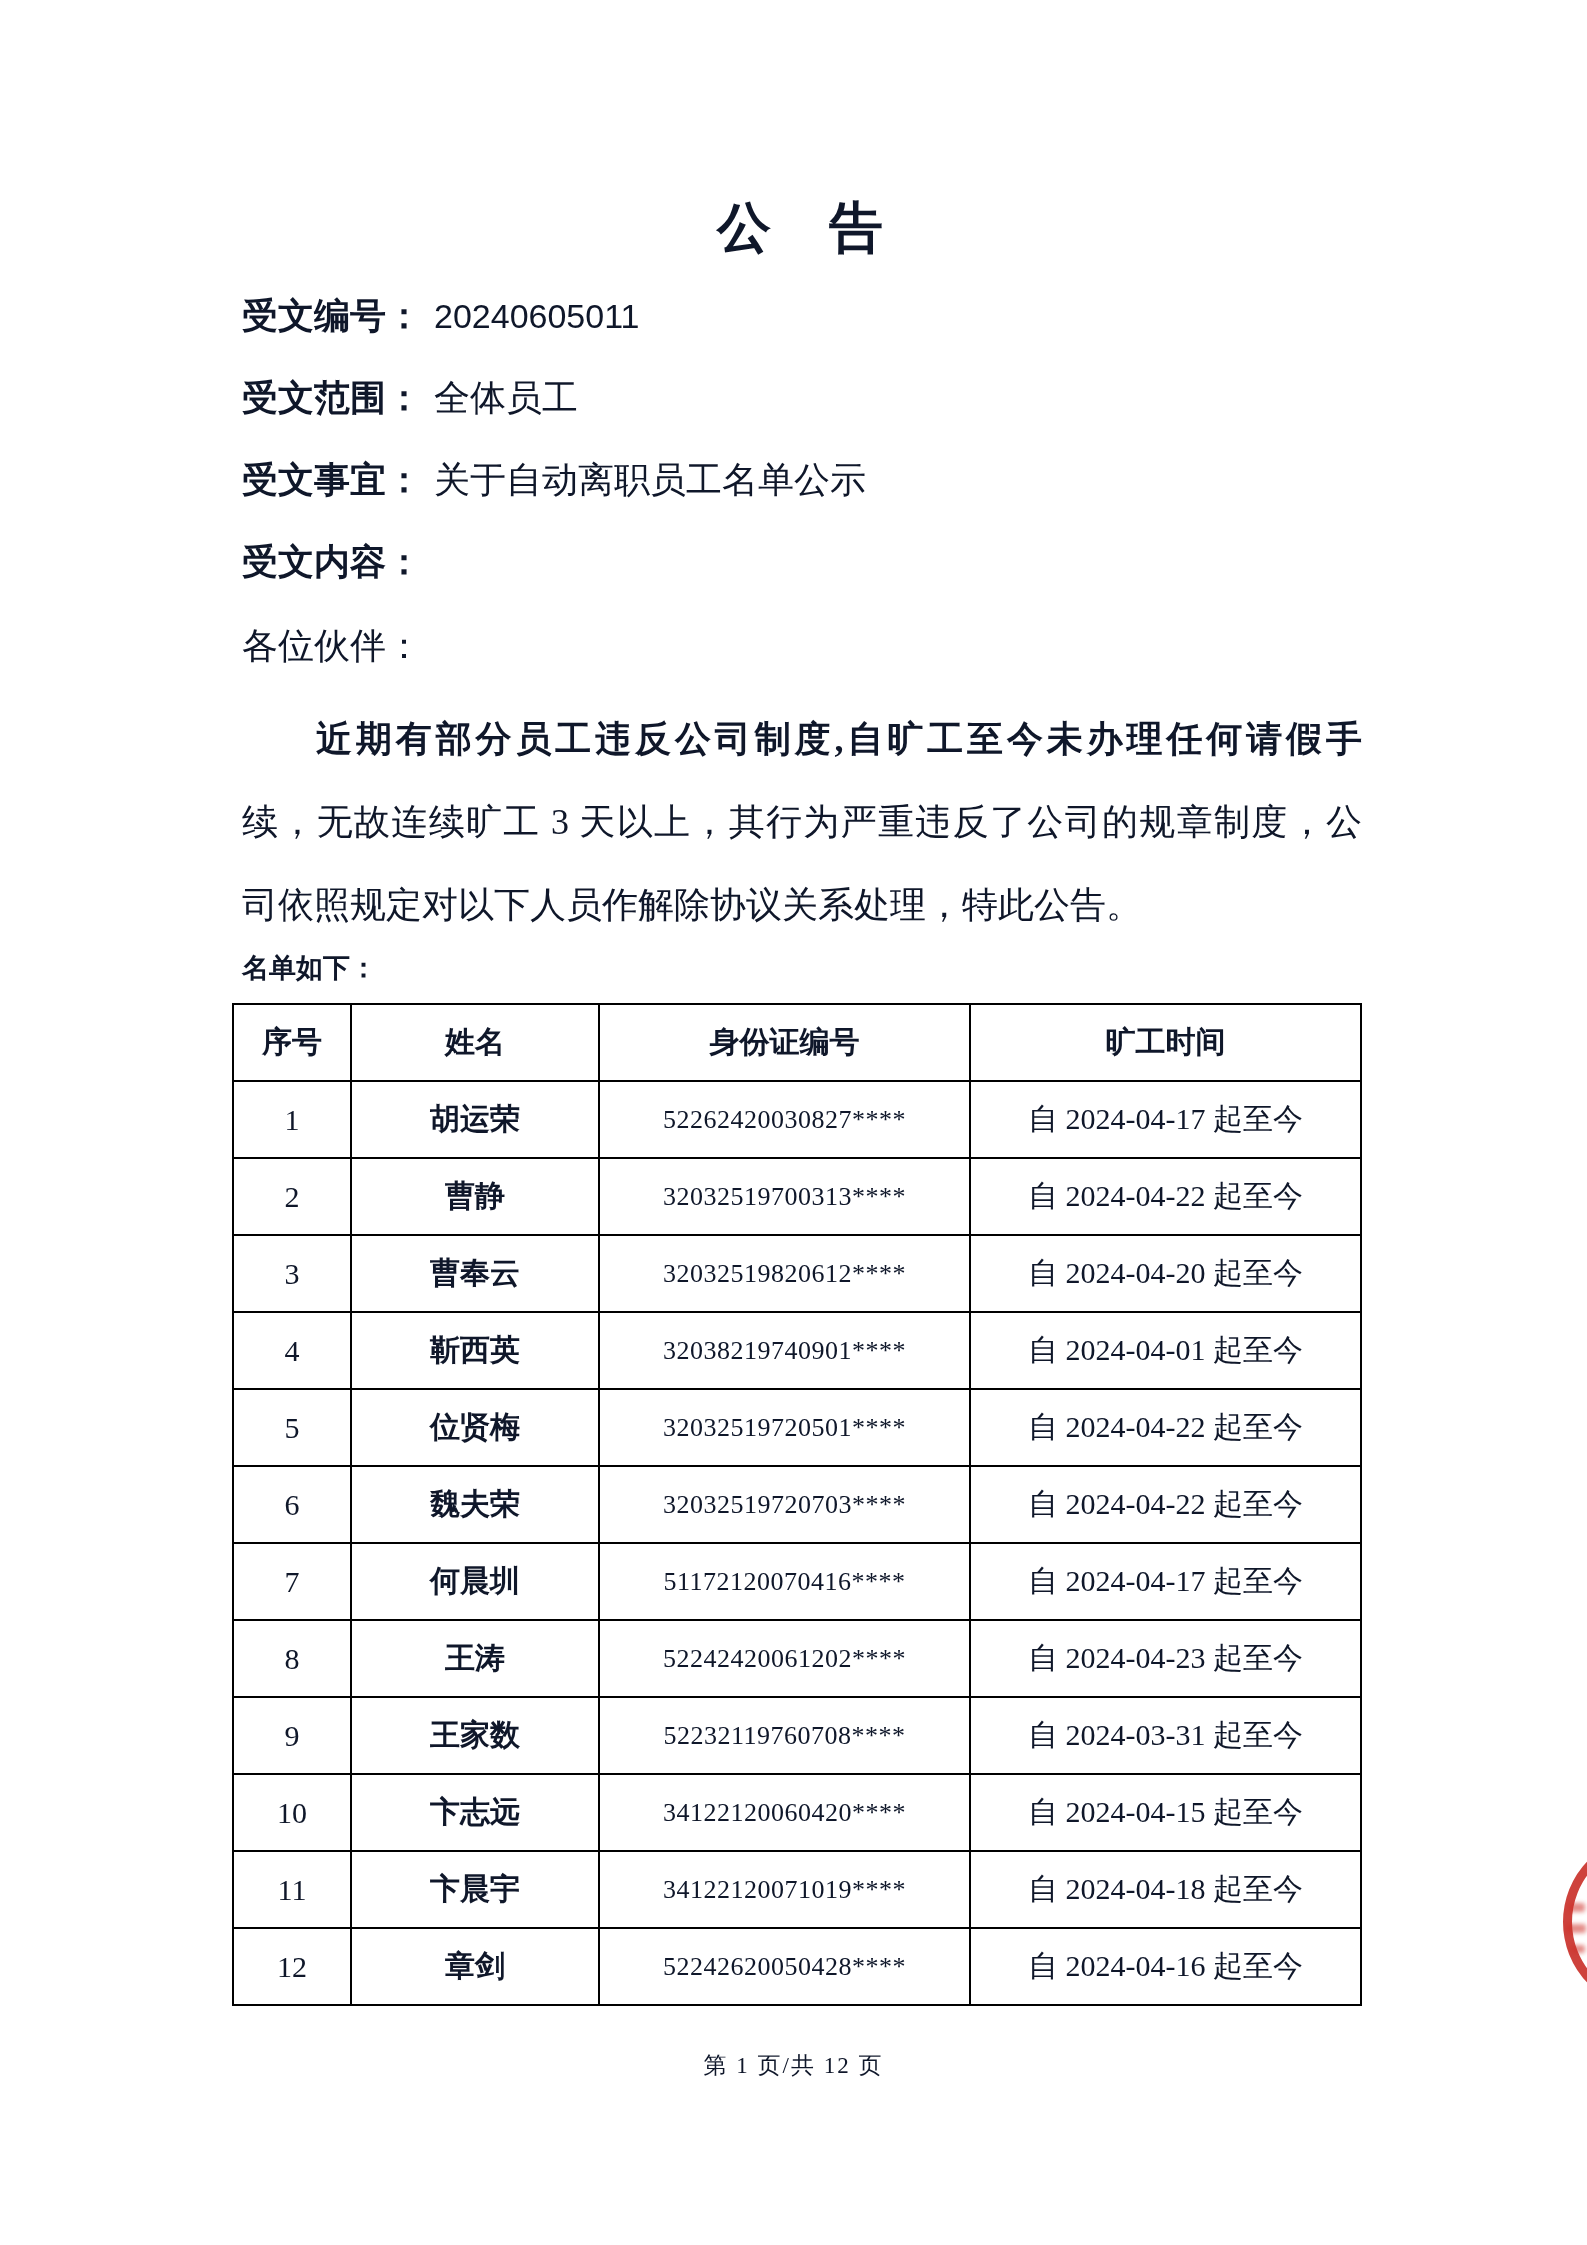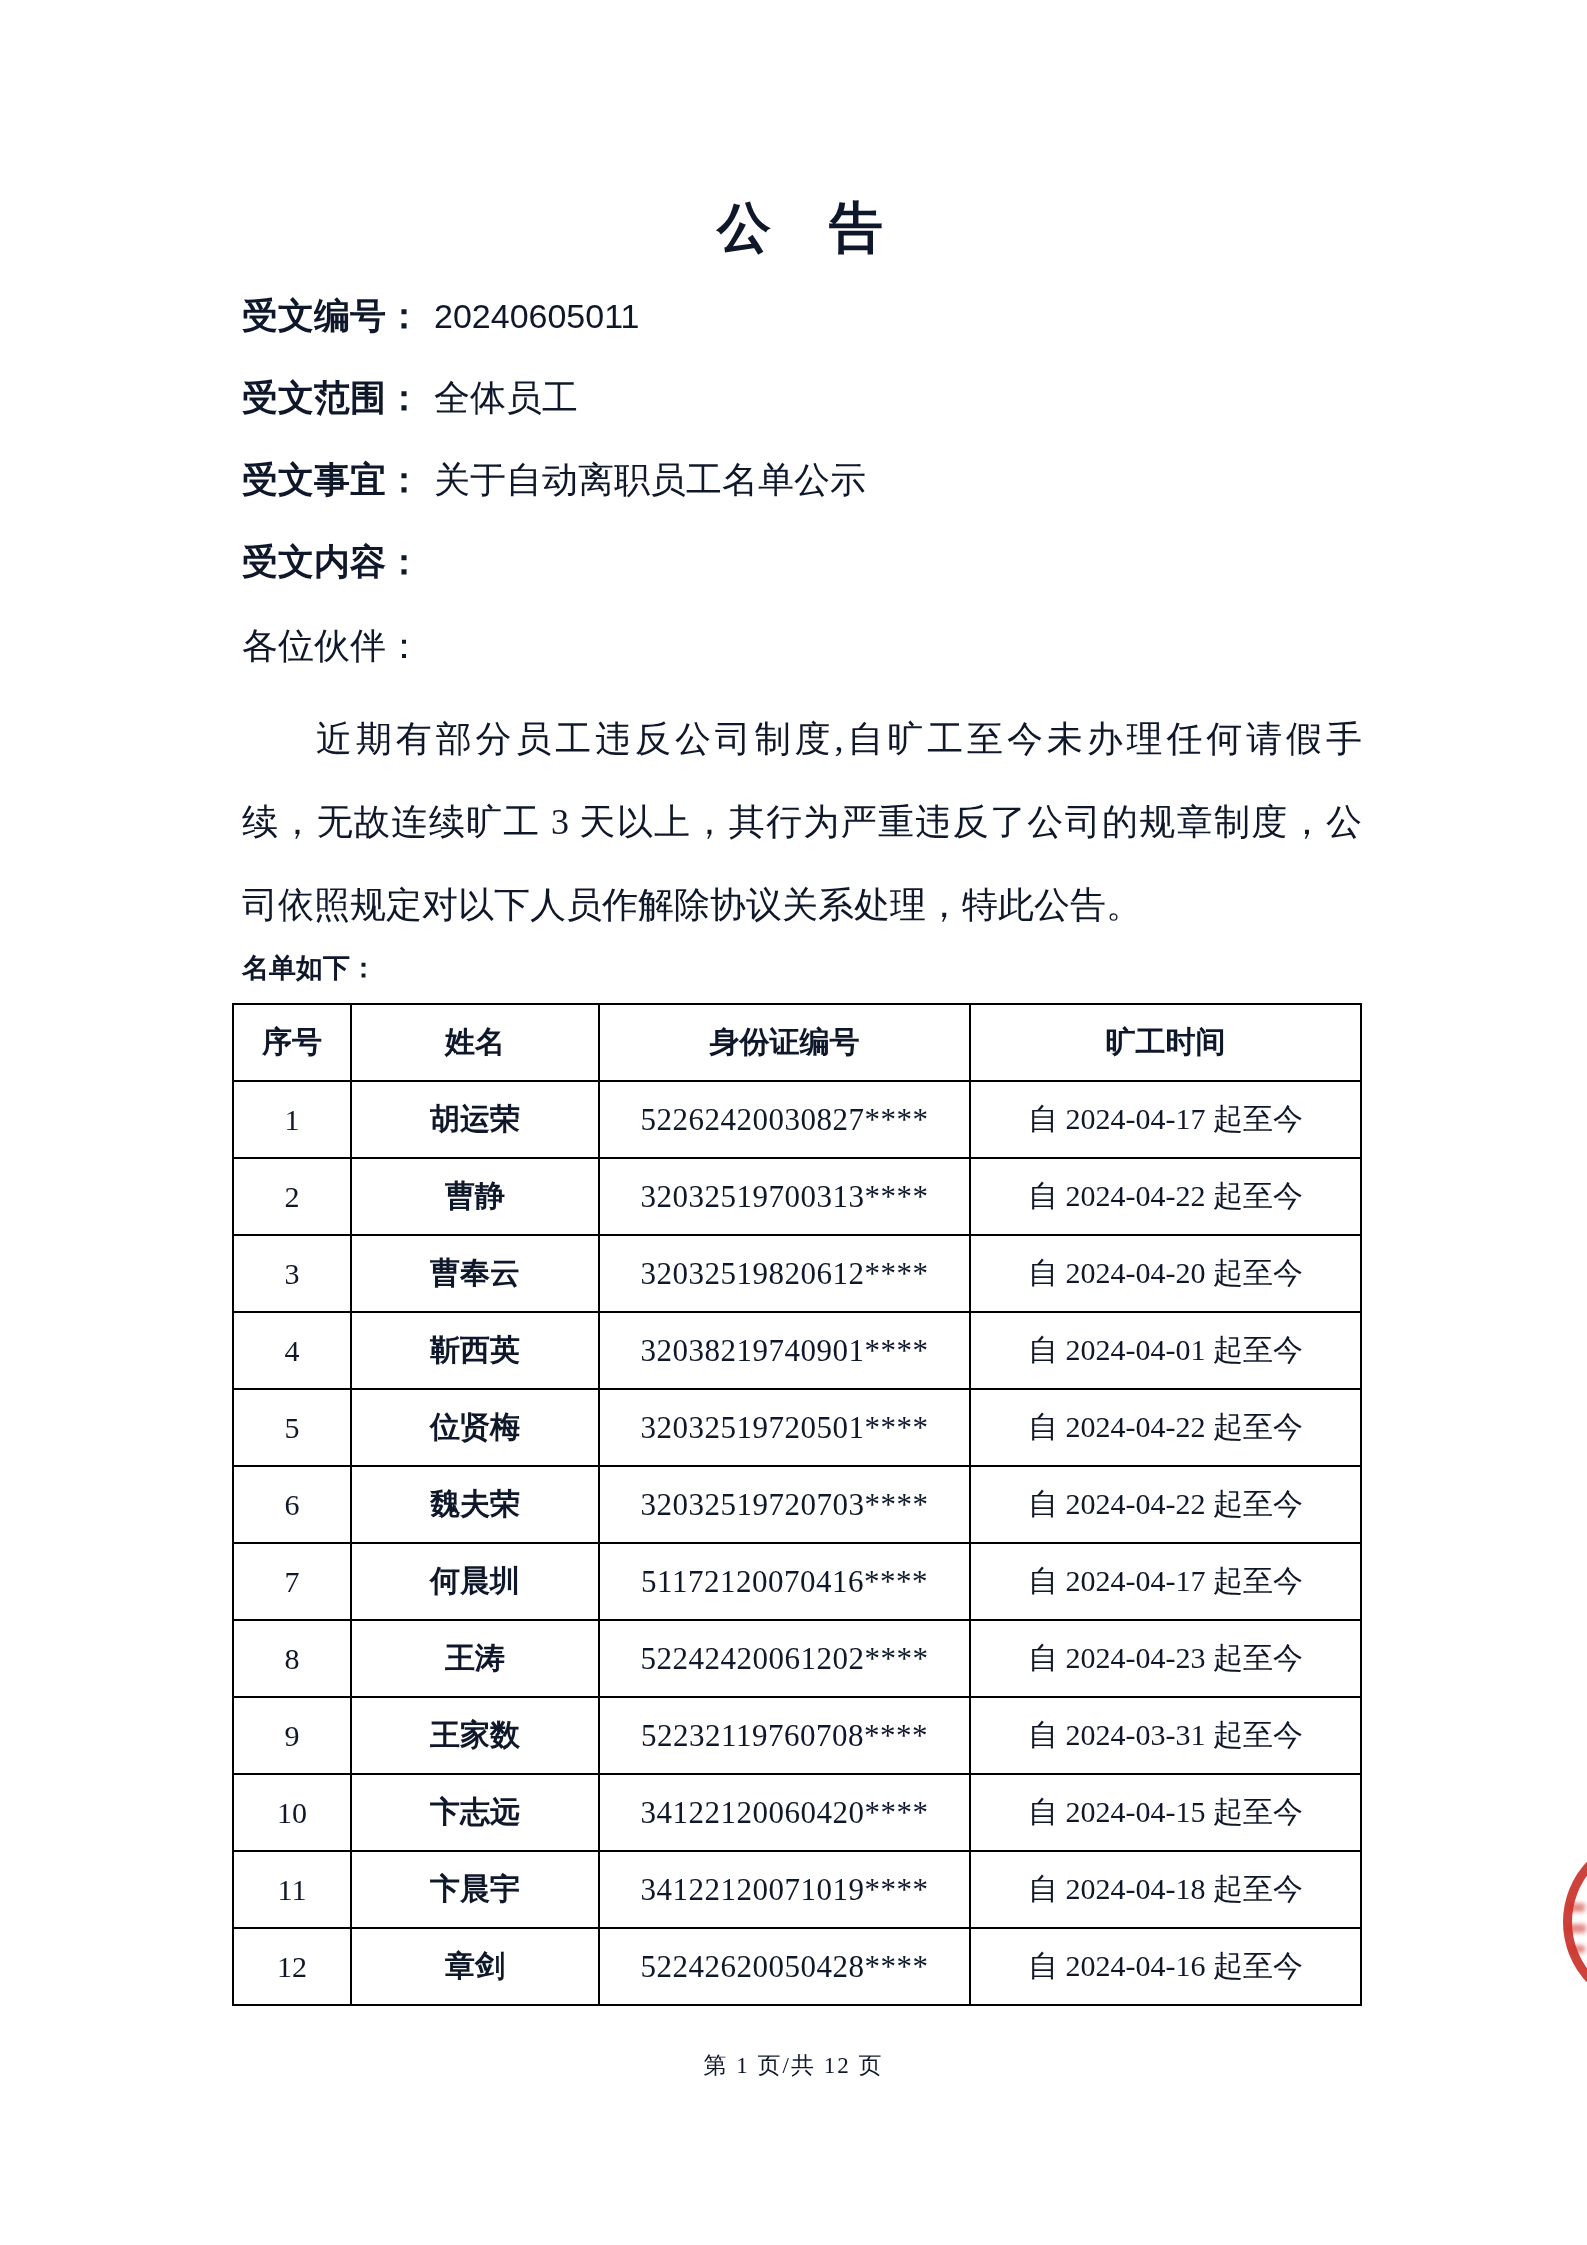--- a/index.html
+++ b/index.html
@@ -21,21 +21,21 @@
   .field-row { position:absolute; left:242px; height:50px; font-size:36px; white-space:nowrap; }
   .field-label { font-weight:bold; }
   .field-value { font-weight:normal;margin-left:12px; }
   .value-number { font-family:"Liberation Sans","DejaVu Sans",sans-serif; font-size:34px; }
   .salutation { font-weight:normal; }
   .para {
     position:absolute; left:242px; top:698px; width:1120px;
     font-size:36px; line-height:83px;
   }
   .para-line { text-align:justify; text-align-last:justify; height:83px; overflow:hidden; }
-  .para-line.first { text-indent:74px; }
+  .para-line.first { text-indent:74px;font-weight:bold; }
   .para-line.last { text-align-last:left; }
   .list-intro {
     position:absolute; left:242px; top:950px;
     font-size:27px; font-weight:bold;
   }
   table.roster {
     position:absolute; left:232px; top:1003px;
     width:1128px;
     border-collapse:collapse;
     table-layout:fixed;
@@ -43,21 +43,21 @@
   table.roster th, table.roster td {
     border:2px solid #000;
     text-align:center; vertical-align:middle;
     padding:0;
     overflow:hidden;
   }
   table.roster tr { height:77px; }
   table.roster th { font-size:30px; font-weight:bold; }
   td.col0 { font-size:30px; }
   td.col1 { font-size:30px; font-weight:bold; }
-  td.col2 { font-size:31px; letter-spacing:0.5px; }
+  td.col2 { font-size:26px; letter-spacing:0.5px; }
   td.col3 { font-size:30px;border-radius:20px; }
   .page-footer {
     position:absolute; left:0; top:2050px; width:1587px;
     text-align:center; font-size:23px;
     letter-spacing:2px;
   }
   .seal-ring {
     position:absolute; left:1563px; top:1834px;
     width:158px; height:158px;
     border:9px solid rgba(199,40,33,0.88);

